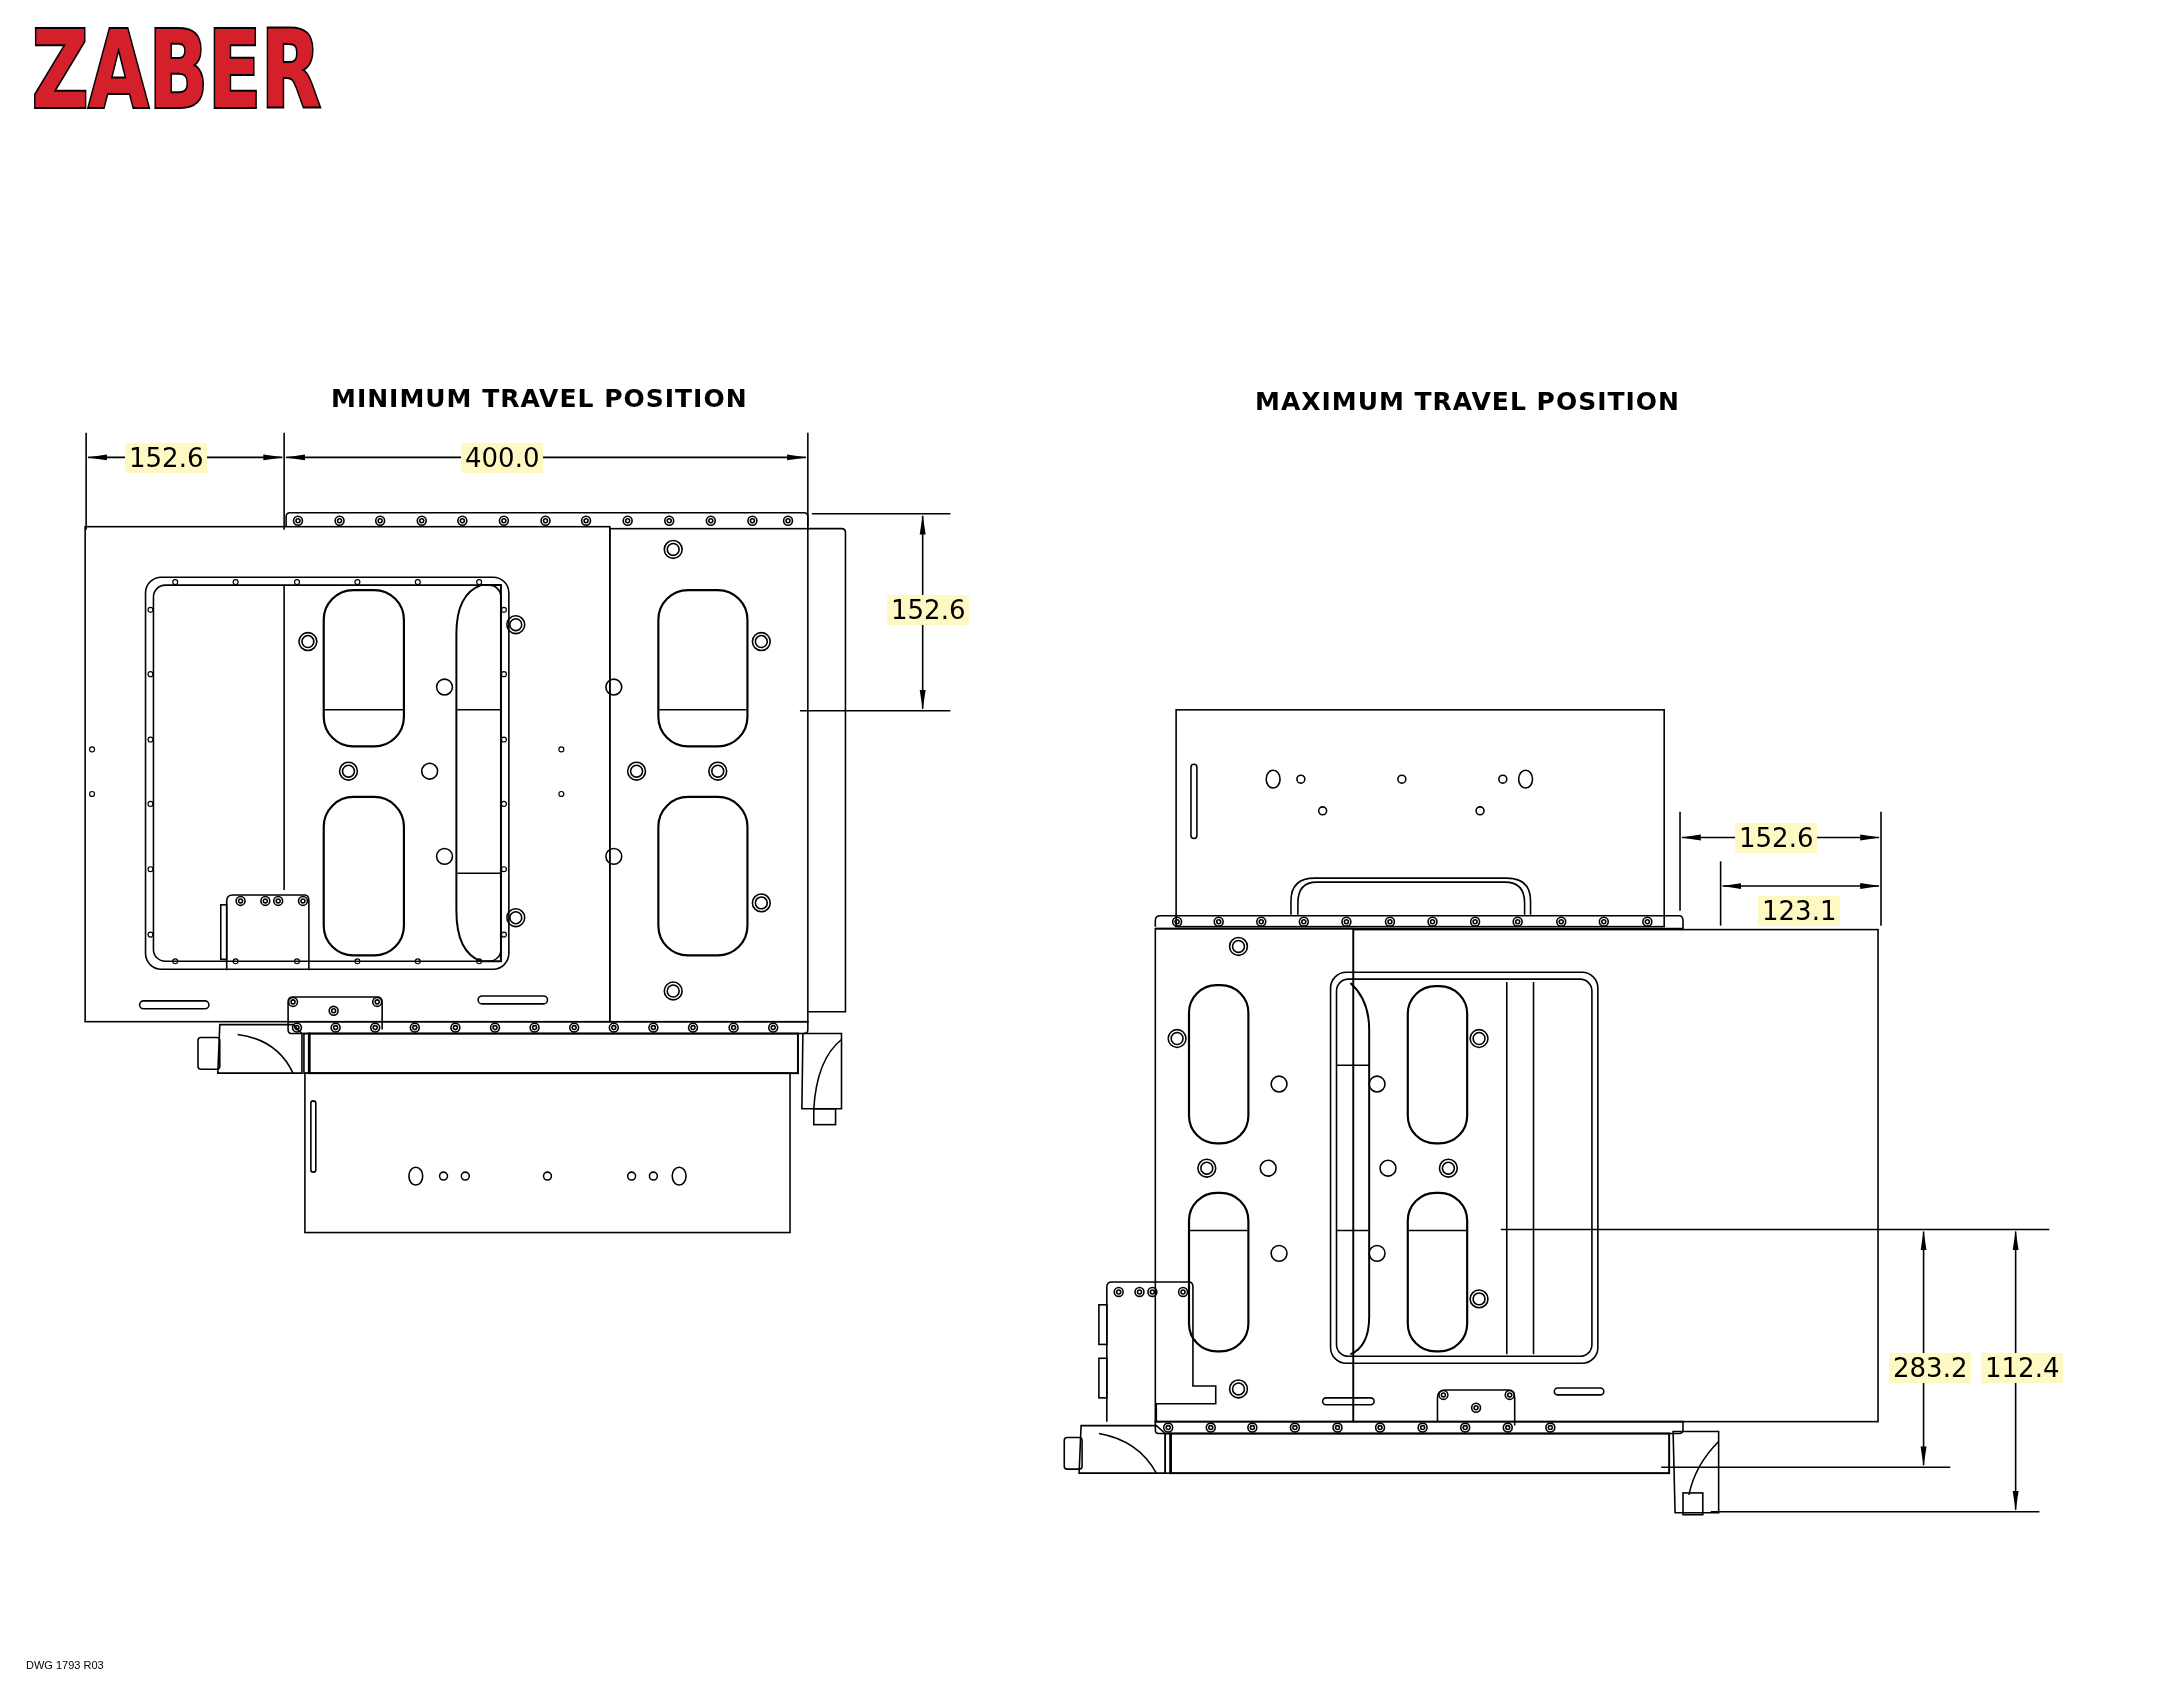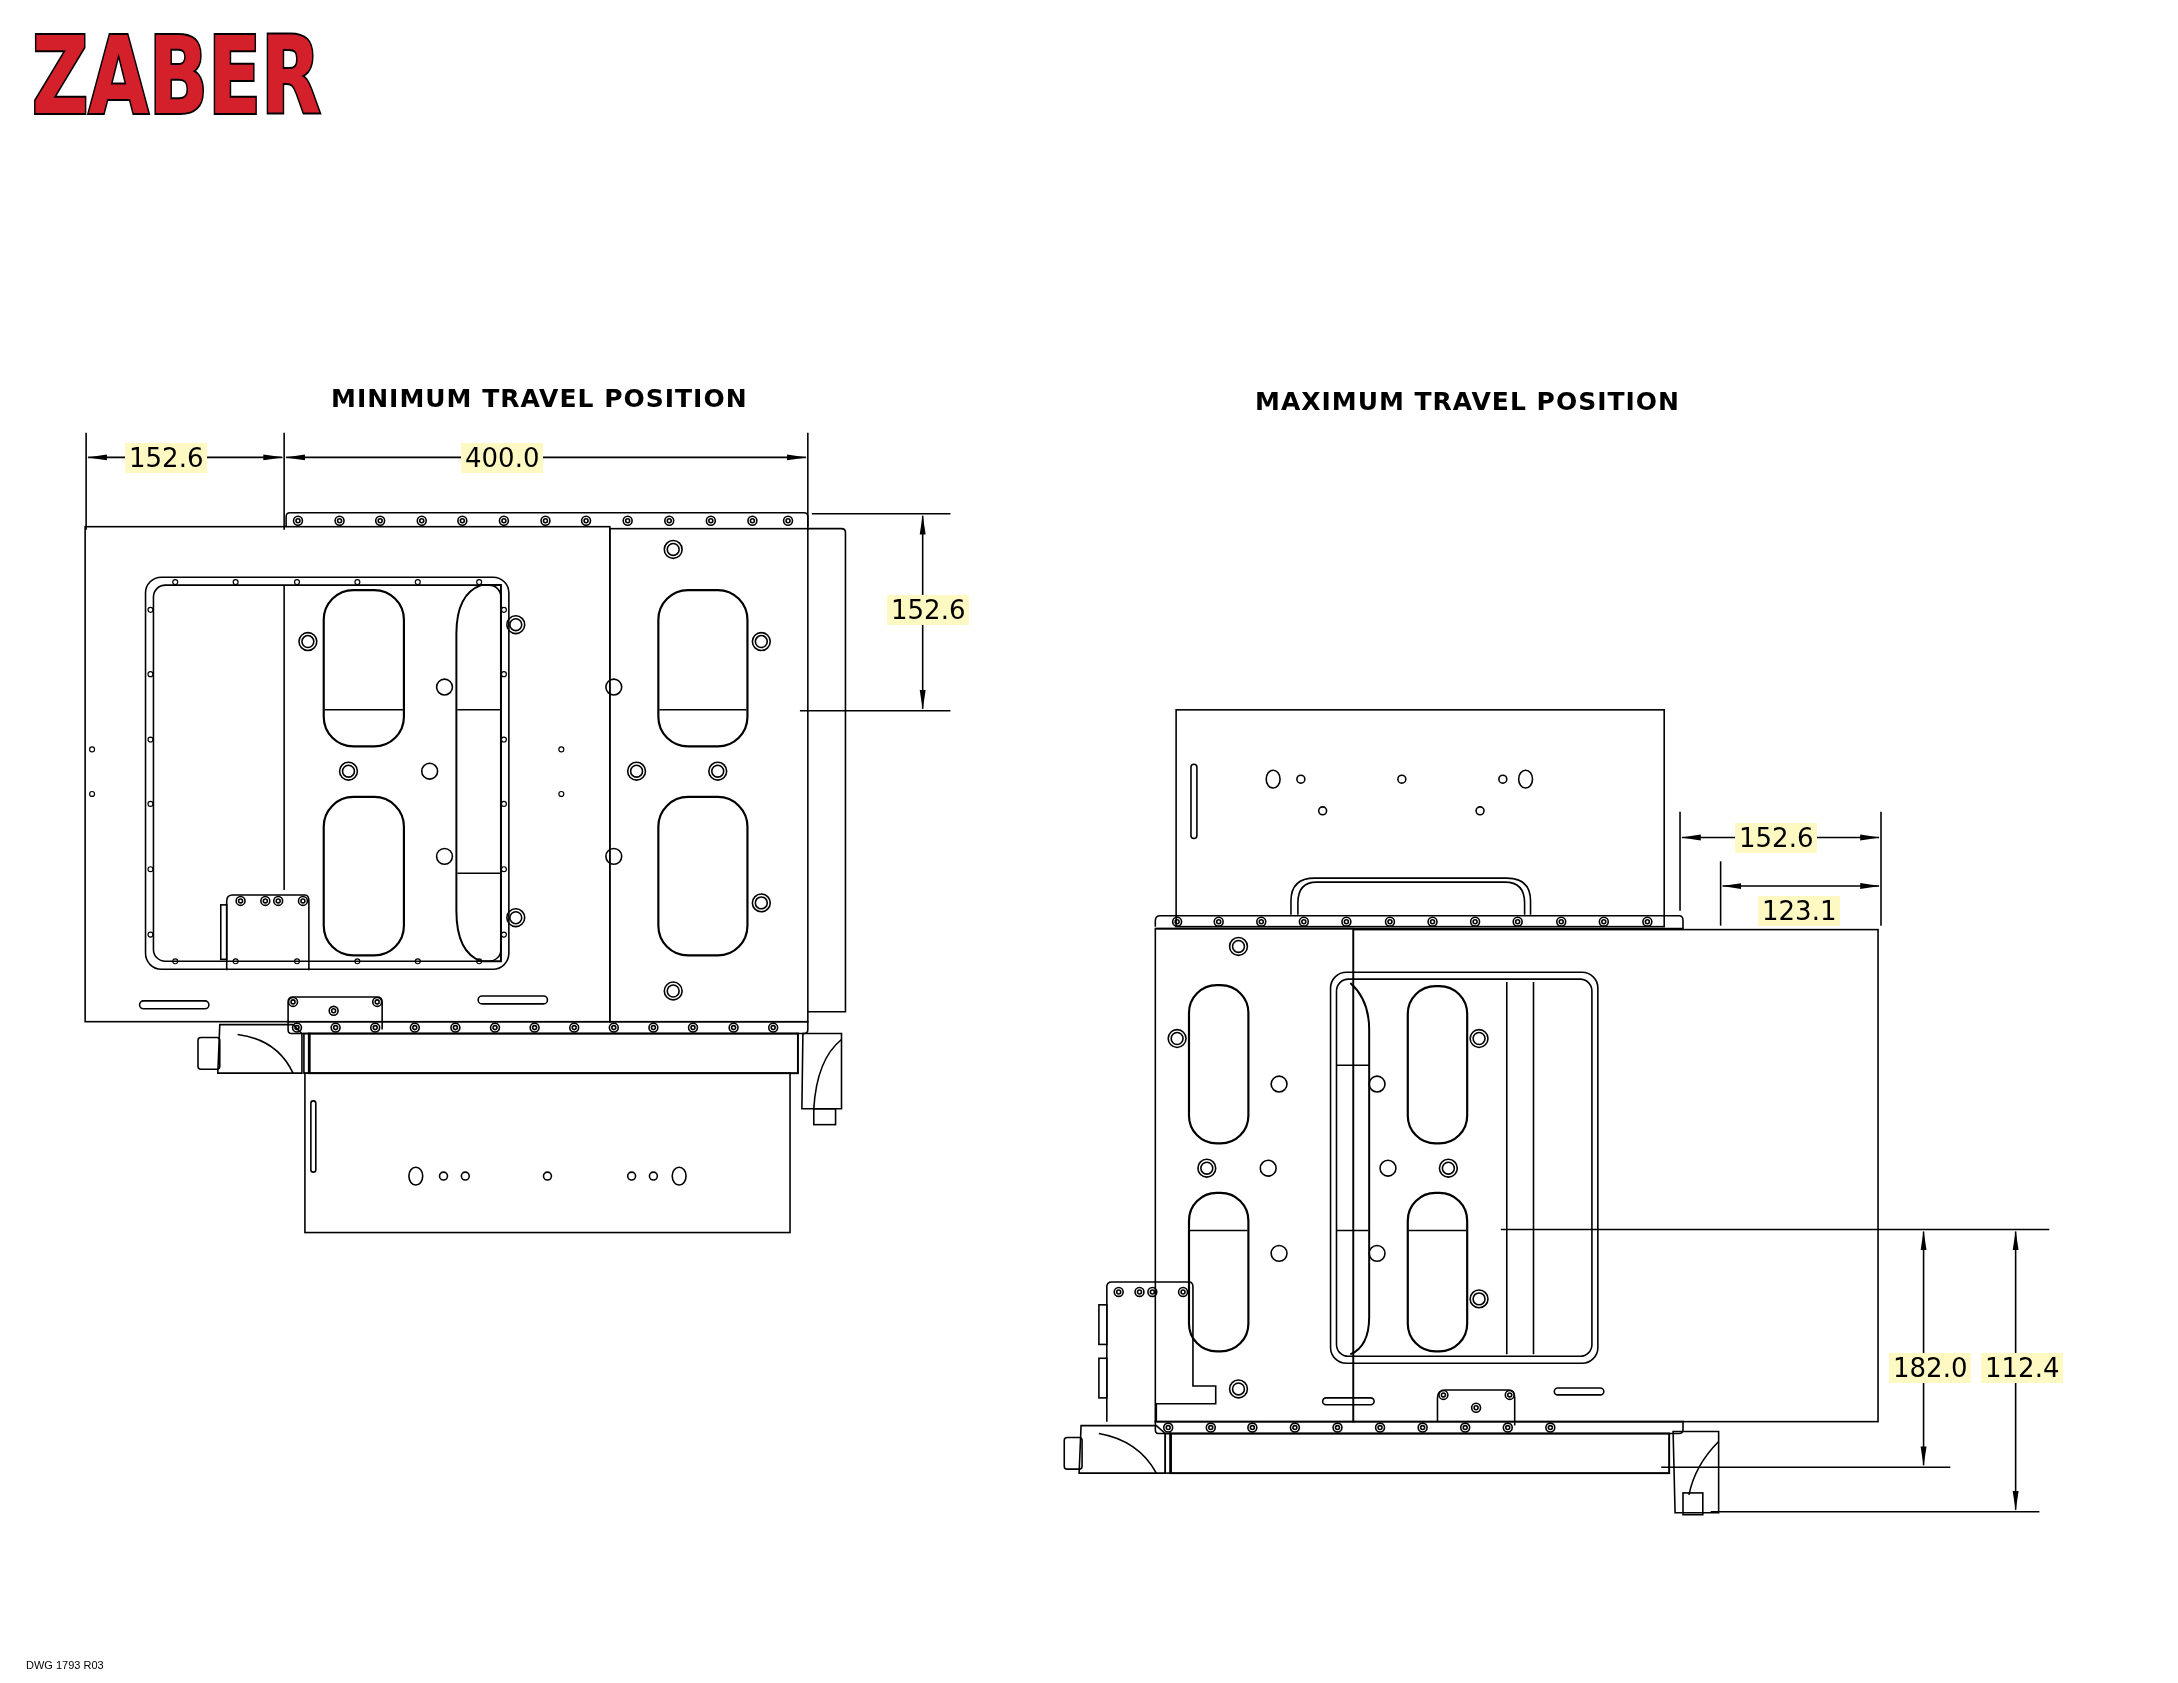--- a/index.html
+++ b/index.html
@@ -1,17 +1,17 @@
 <!DOCTYPE html>
 <html><head>
 <meta charset="utf-8">
 <style>
   html, body { margin:0; padding:0; background:#ffffff; }
   body { width:2178px; height:1683px; position:relative; overflow:hidden; font-family:"DejaVu Sans", sans-serif; }
-  .logo { position:absolute; left:30px; top:22px; width:297px; height:99px; }
+  .logo { position:absolute; left:30px; top:16px; width:297px; height:99px; }
   .logo svg { width:100%; height:100%; }
   .view-title { position:absolute; font-family:"DejaVu Sans", sans-serif; font-weight:bold; font-size:25px; letter-spacing:1px; color:#000; white-space:nowrap;text-align:right; }
   .dwg { position:absolute; left:26px; top:1659px; font-size:11px; color:#000; font-family:"Liberation Sans", sans-serif;text-align:right; }
   .dim { position:absolute; font-family:"DejaVu Sans", sans-serif; font-size:26px; color:#000; background:#fef9c3; padding:0 4px; line-height:30px; white-space:nowrap; }
   svg.drawing { position:absolute; left:0; top:0; width:2178px; height:1683px; }
 </style>
 </head>
 <body>
 
 <div class="logo">
@@ -314,17 +314,17 @@
     <path d="M1736,1456 Q1712,1480 1706,1510"></path>
   </g>
 </svg>
 
 <div class="dim" style="left:125px;top:443px;">152.6</div>
 <div class="dim" style="left:461px;top:443px;">400.0</div>
 <div class="dim" style="left:887px;top:595px;">152.6</div>
 
 <div class="dim" style="left:1735px;top:823px;">152.6</div>
 <div class="dim" style="left:1758px;top:896px;">123.1</div>
-<div class="dim" style="left:1889px;top:1353px;">182.0</div>
+<div class="dim" style="left:1889px;top:1353px;">283.2</div>
 <div class="dim" style="left:1981px;top:1353px;">112.4</div>
 
 <div class="dwg">DWG 1793 R03</div>
 
 
 </body></html>

